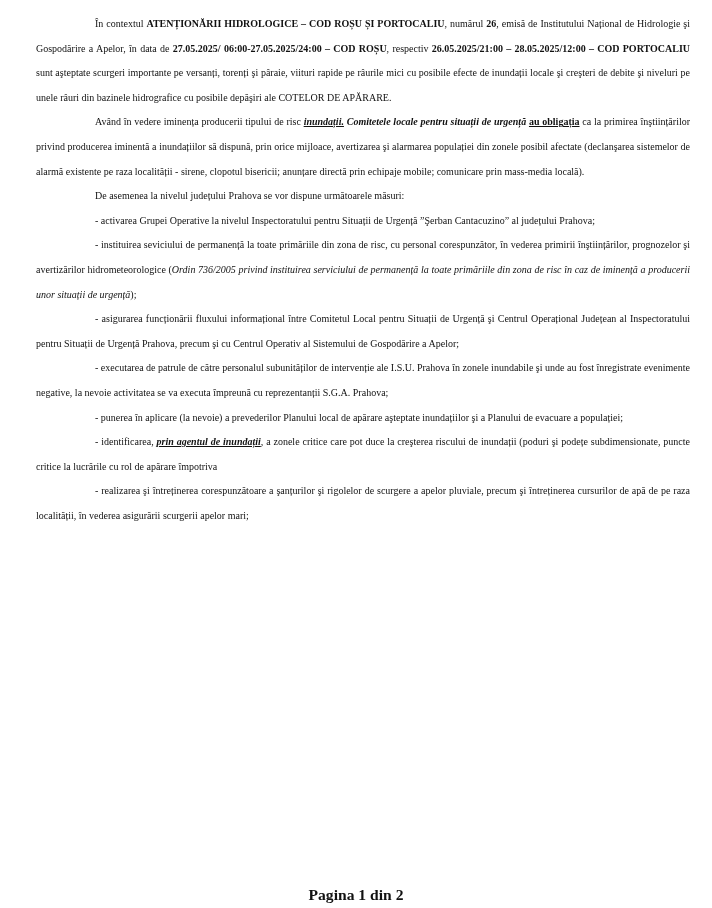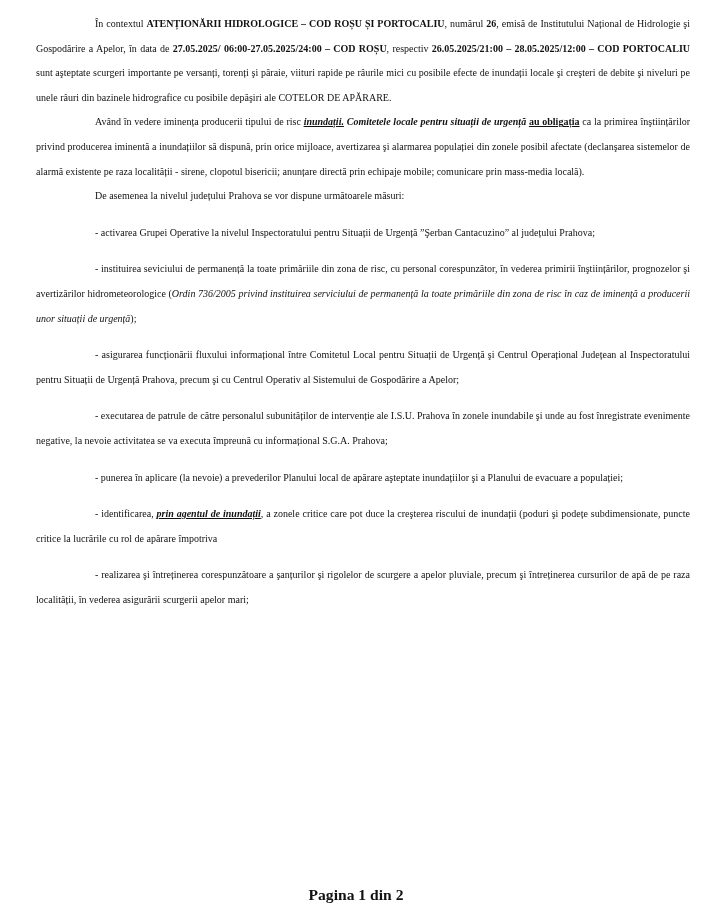--- a/index.html
+++ b/index.html
@@ -5,21 +5,21 @@
   html, body { margin:0; padding:0; background:#ffffff; }
   body { width:712px; height:908px; overflow:hidden; position:relative; }
   .page {
     position:absolute; left:36px; top:12px; width:654px;
     font-family: "Liberation Serif", serif;
     font-size:10px; color:#111;
     line-height:24.6px;
     text-align:justify;
   }
   .p { margin:0; text-indent:59px; }
-  .p.sub { text-indent:59px;margin-top:12px; }
+  .p.sub { text-indent:59px; }
   b { font-weight:bold; }
   .bi { font-weight:bold; font-style:italic; }
   .bu { font-weight:bold; text-decoration:underline;margin-top:8px; }
   .biu { font-weight:bold; font-style:italic; text-decoration:underline; }
   .it { font-style:italic; }
   .footer {
     position:absolute; left:0; width:712px; top:886px;
     text-align:center;
     font-family: "Liberation Serif", serif;
     font-size:15.6px; font-weight:bold; color:#111;
@@ -31,19 +31,19 @@
 <div class="page">
   <p class="p"><span>În contextul </span><b>ATENȚIONĂRII HIDROLOGICE – COD ROȘU ȘI PORTOCALIU</b><span>, numărul </span><b>26</b><span>, emisă de Institutului Național de Hidrologie şi Gospodărire a Apelor, în data de </span><b>27.05.2025/ 06:00-27.05.2025/24:00 – COD ROȘU</b><span>, respectiv </span><b>26.05.2025/21:00 – 28.05.2025/12:00 – COD PORTOCALIU</b><span> sunt aşteptate scurgeri importante pe versanți, torenți şi pâraie, viituri rapide pe râurile mici cu posibile efecte de inundații locale şi creşteri de debite şi niveluri pe unele râuri din bazinele hidrografice cu posibile depăşiri ale COTELOR DE APĂRARE.</span></p>
 
   <p class="p"><span>Având în vedere iminența producerii tipului de risc </span><span class="biu">inundații.</span><span class="bi"> Comitetele locale pentru situații de urgență</span><span> </span><span class="bu">au obligația</span><span> ca la primirea înştiințărilor privind producerea iminentă a inundațiilor să dispună, prin orice mijloace, avertizarea şi alarmarea populației din zonele posibil afectate (declanşarea sistemelor de alarmă existente pe raza localității - sirene, clopotul bisericii; anunțare directă prin echipaje mobile; comunicare prin mass-media locală).</span></p>
 
   <p class="p">De asemenea la nivelul județului Prahova se vor dispune următoarele măsuri:</p>
 
   <p class="p sub">- activarea Grupei Operative la nivelul Inspectoratului pentru Situații de Urgență ”Şerban Cantacuzino” al județului Prahova;</p>
   <p class="p sub"><span>- instituirea seviciului de permanență la toate primăriile din zona de risc, cu personal corespunzător, în vederea primirii înştiințărilor, prognozelor şi avertizărilor hidrometeorologice (</span><span class="it">Ordin 736/2005 privind instituirea serviciului de permanență la toate primăriile din zona de risc în caz de iminență a producerii unor situații de urgență</span><span>);</span></p>
   <p class="p sub">- asigurarea funcționării fluxului informațional între Comitetul Local pentru Situații de Urgență şi Centrul Operațional Județean al Inspectoratului pentru Situații de Urgență Prahova,  precum şi cu Centrul Operativ al Sistemului de Gospodărire a Apelor;</p>
-  <p class="p sub">- executarea de patrule de către personalul subunităților de intervenție ale I.S.U. Prahova în zonele inundabile şi unde au fost înregistrate evenimente negative, la nevoie activitatea se va executa împreună cu informațional S.G.A. Prahova;</p>
+  <p class="p sub">- executarea de patrule de către personalul subunităților de intervenție ale I.S.U. Prahova în zonele inundabile şi unde au fost înregistrate evenimente negative, la nevoie activitatea se va executa împreună cu reprezentanții S.G.A. Prahova;</p>
   <p class="p sub">- punerea în aplicare (la nevoie) a prevederilor Planului local de apărare aşteptate inundațiilor şi a Planului de evacuare a populației;</p>
   <p class="p sub"><span>- identificarea, </span><span class="biu">prin agentul de inundații</span><span>, a zonele critice care pot duce la creşterea riscului de inundații (poduri şi podețe subdimensionate, puncte critice la lucrările cu rol de  apărare împotriva</span></p>
   <p class="p sub">- realizarea şi întreținerea corespunzătoare a şanțurilor şi rigolelor de scurgere a apelor pluviale, precum şi întreținerea cursurilor de apă de pe raza localității, în vederea asigurării scurgerii apelor mari;</p>
 </div>
 
 <div class="footer">Pagina 1 din 2</div>
 
 </body></html>

